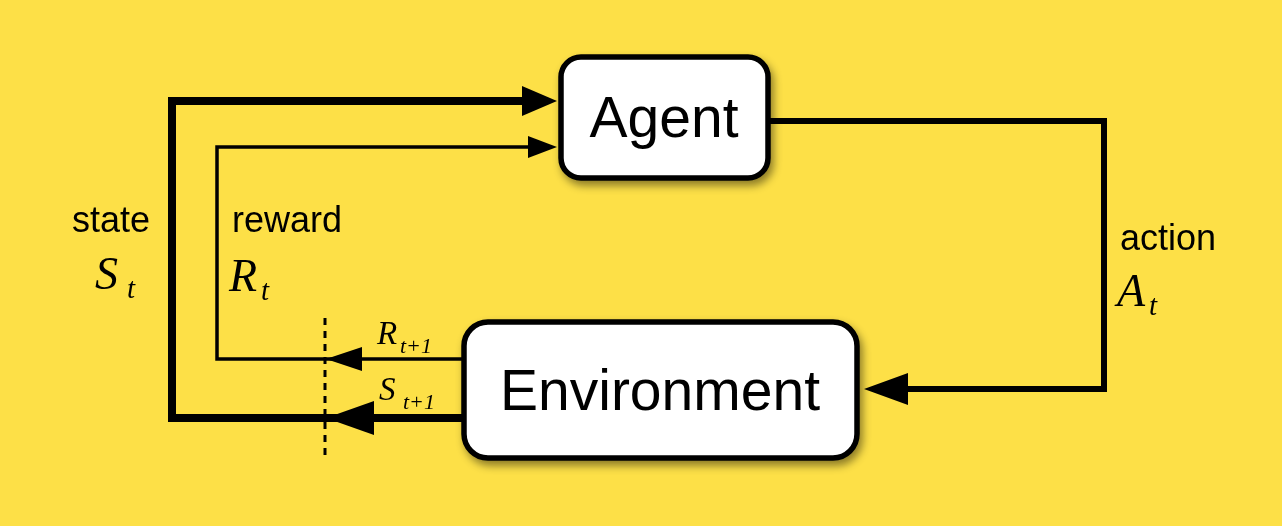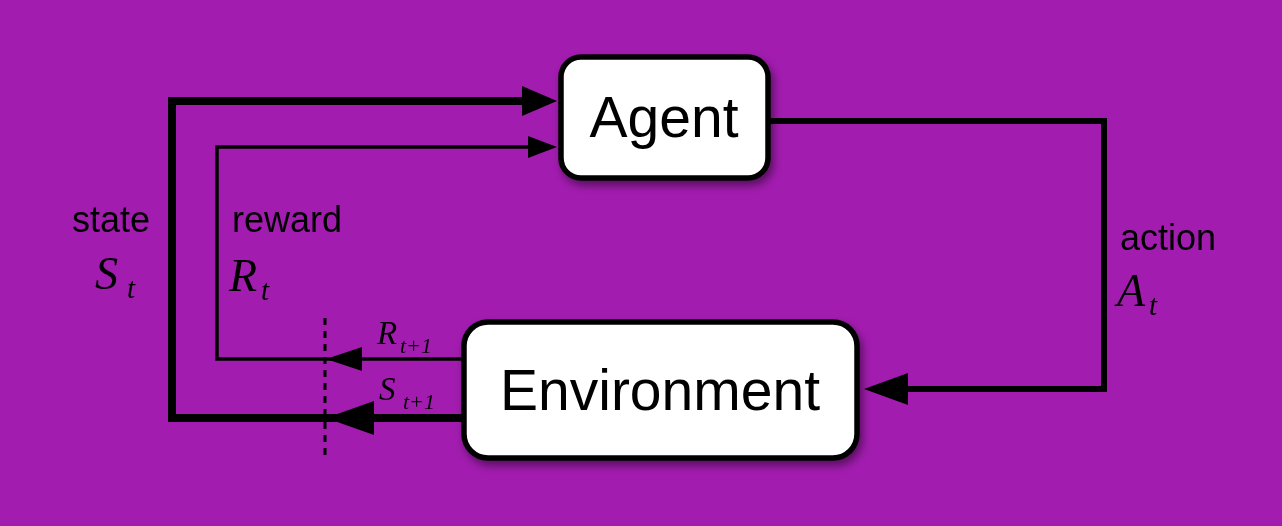--- a/index.html
+++ b/index.html
@@ -4,21 +4,21 @@
 <style>
   html, body {
     margin: 0;
     padding: 0;
     background: #ffffff;
   }
   .canvas {
     position: relative;
     width: 1282px;
     height: 526px;
-    background: #a21caf;
+    background: #fde047;
     font-family: "Liberation Sans", sans-serif;
   }
   svg { display: block; }
   .node-box {
     fill: #ffffff;
     stroke: #000000;
     stroke-width: 5.5;
   }
   .flow-line {
     fill: none;

